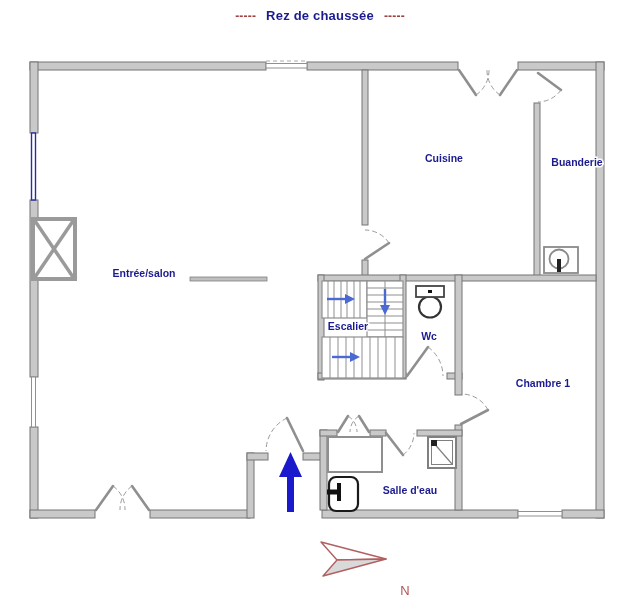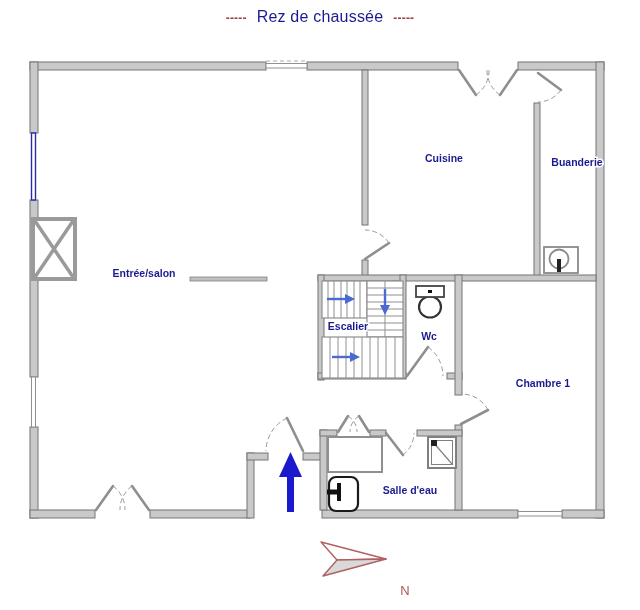--- a/index.html
+++ b/index.html
@@ -1,21 +1,21 @@
 <!DOCTYPE html>
 <html style="--room-label: #1b1b8f; --title-text: #1b1b8f; --title-dashes: #a04040; --wall-fill: #c9c9c9; --wall-stroke: #757575; --window-accent: #2a2aa8; --entry-arrow: #1a1acc; --stair-arrow: #4a69d2; --compass: #b05555;"><head>
 <meta charset="utf-8">
 <style>
   html,body{margin:0;padding:0;background:#ffffff;}
   #stage{position:relative;width:640px;height:610px;background:#ffffff;overflow:hidden;
          font-family:"Liberation Sans",sans-serif;}
   #title-bar{position:absolute;top:8px;left:0;width:640px;text-align:center;
              font-size:12px;letter-spacing:.2px;}
   #title-bar .dashes{color:var(--title-dashes,#a04040);font-weight:bold;margin:0 10px;}
-  #title-bar .title-text{color:var(--title-text,#1b1b8f);font-weight:normal;font-size:16px;}
+  #title-bar .title-text{color:var(--title-text,#1b1b8f);font-weight:bold;font-size:13px;}
   svg{position:absolute;left:0;top:0;}
   .wall{fill:var(--wall-fill,#c9c9c9);stroke:var(--wall-stroke,#757575);stroke-width:1;}
   .window-pane{fill:#ffffff;stroke:#909090;stroke-width:1;}
   .window-blue{fill:#ffffff;stroke:var(--window-accent,#2a2aa8);stroke-width:1.4;}
   .leaf{stroke:#8f8f8f;stroke-width:2.6;fill:none;stroke-linecap:round;}
   .arc{stroke:#9a9a9a;stroke-width:1;fill:none;stroke-dasharray:5 3;}
   .stair-box{fill:#ffffff;stroke:#8f8f8f;stroke-width:1.2;}
   .tread{stroke:#8f8f8f;stroke-width:1;}
   .stair-arrow-line{stroke:var(--stair-arrow,#4a69d2);stroke-width:2.4;}
   .stair-arrow-head{fill:var(--stair-arrow,#4a69d2);}

